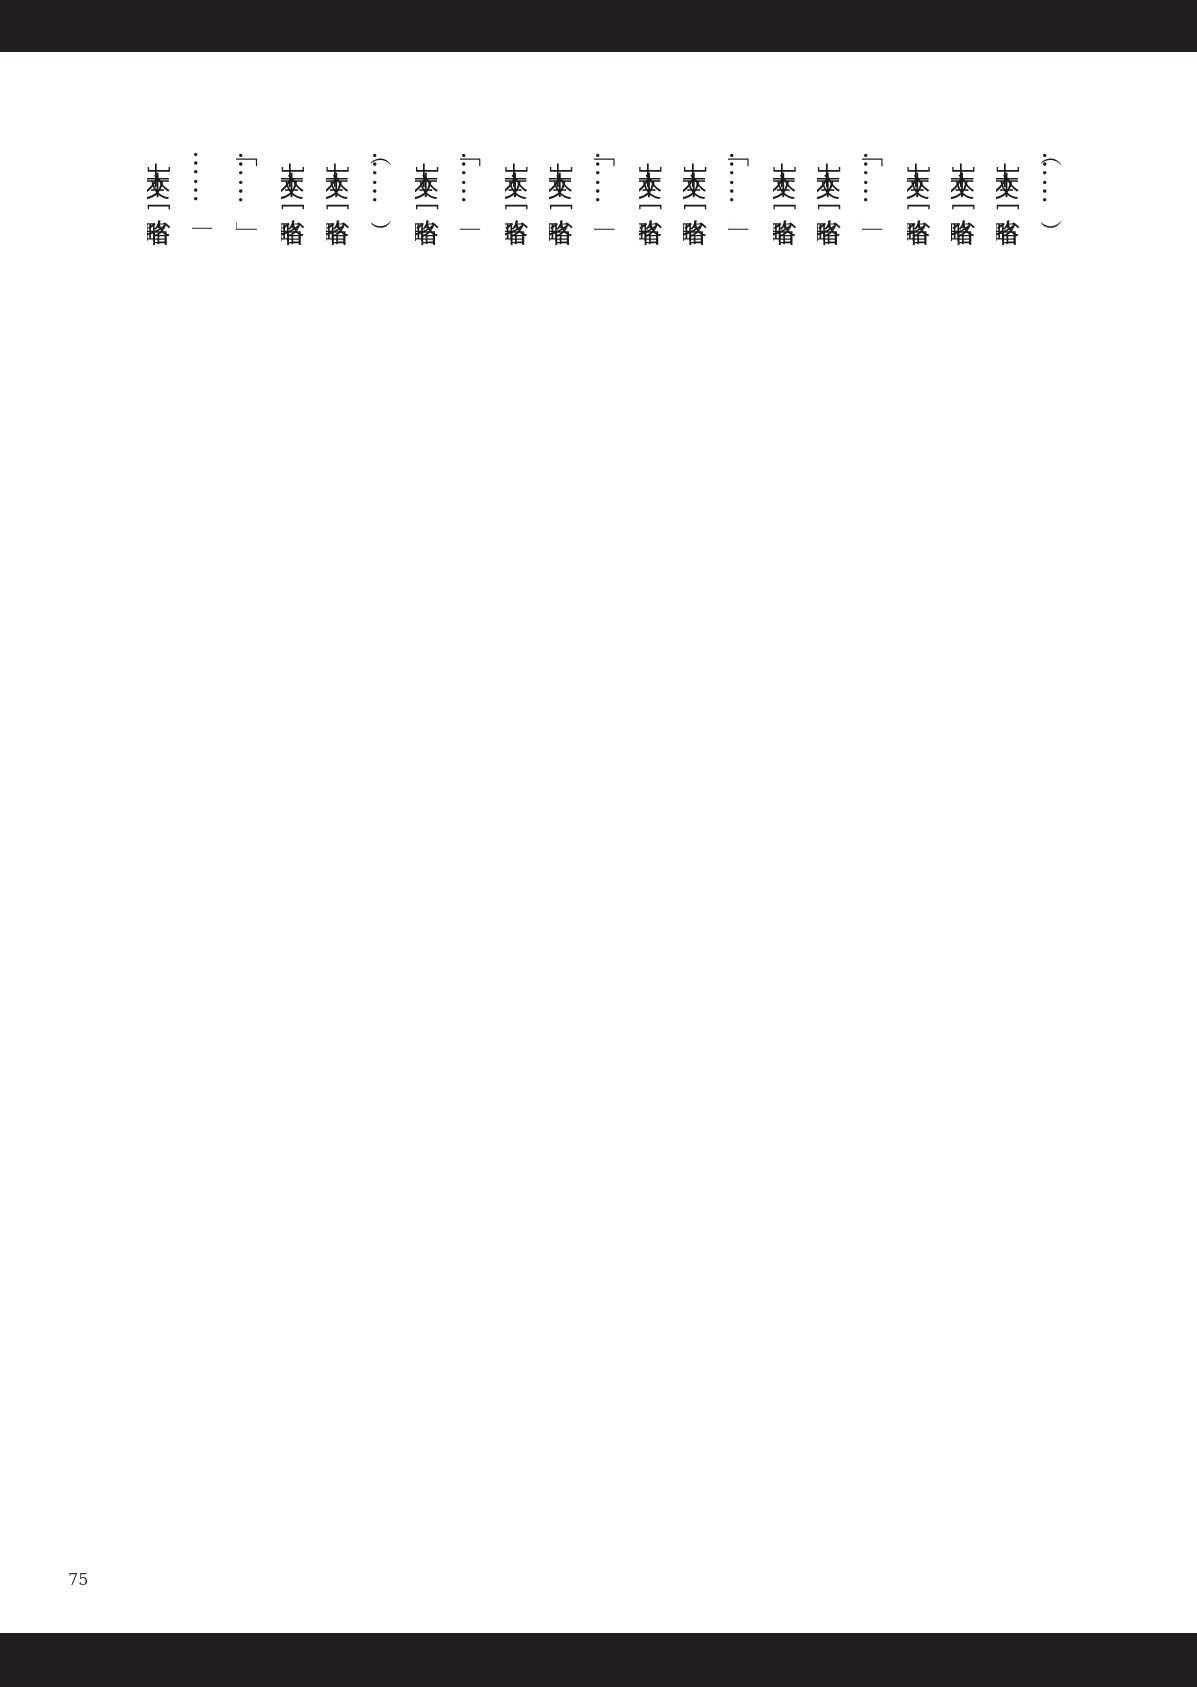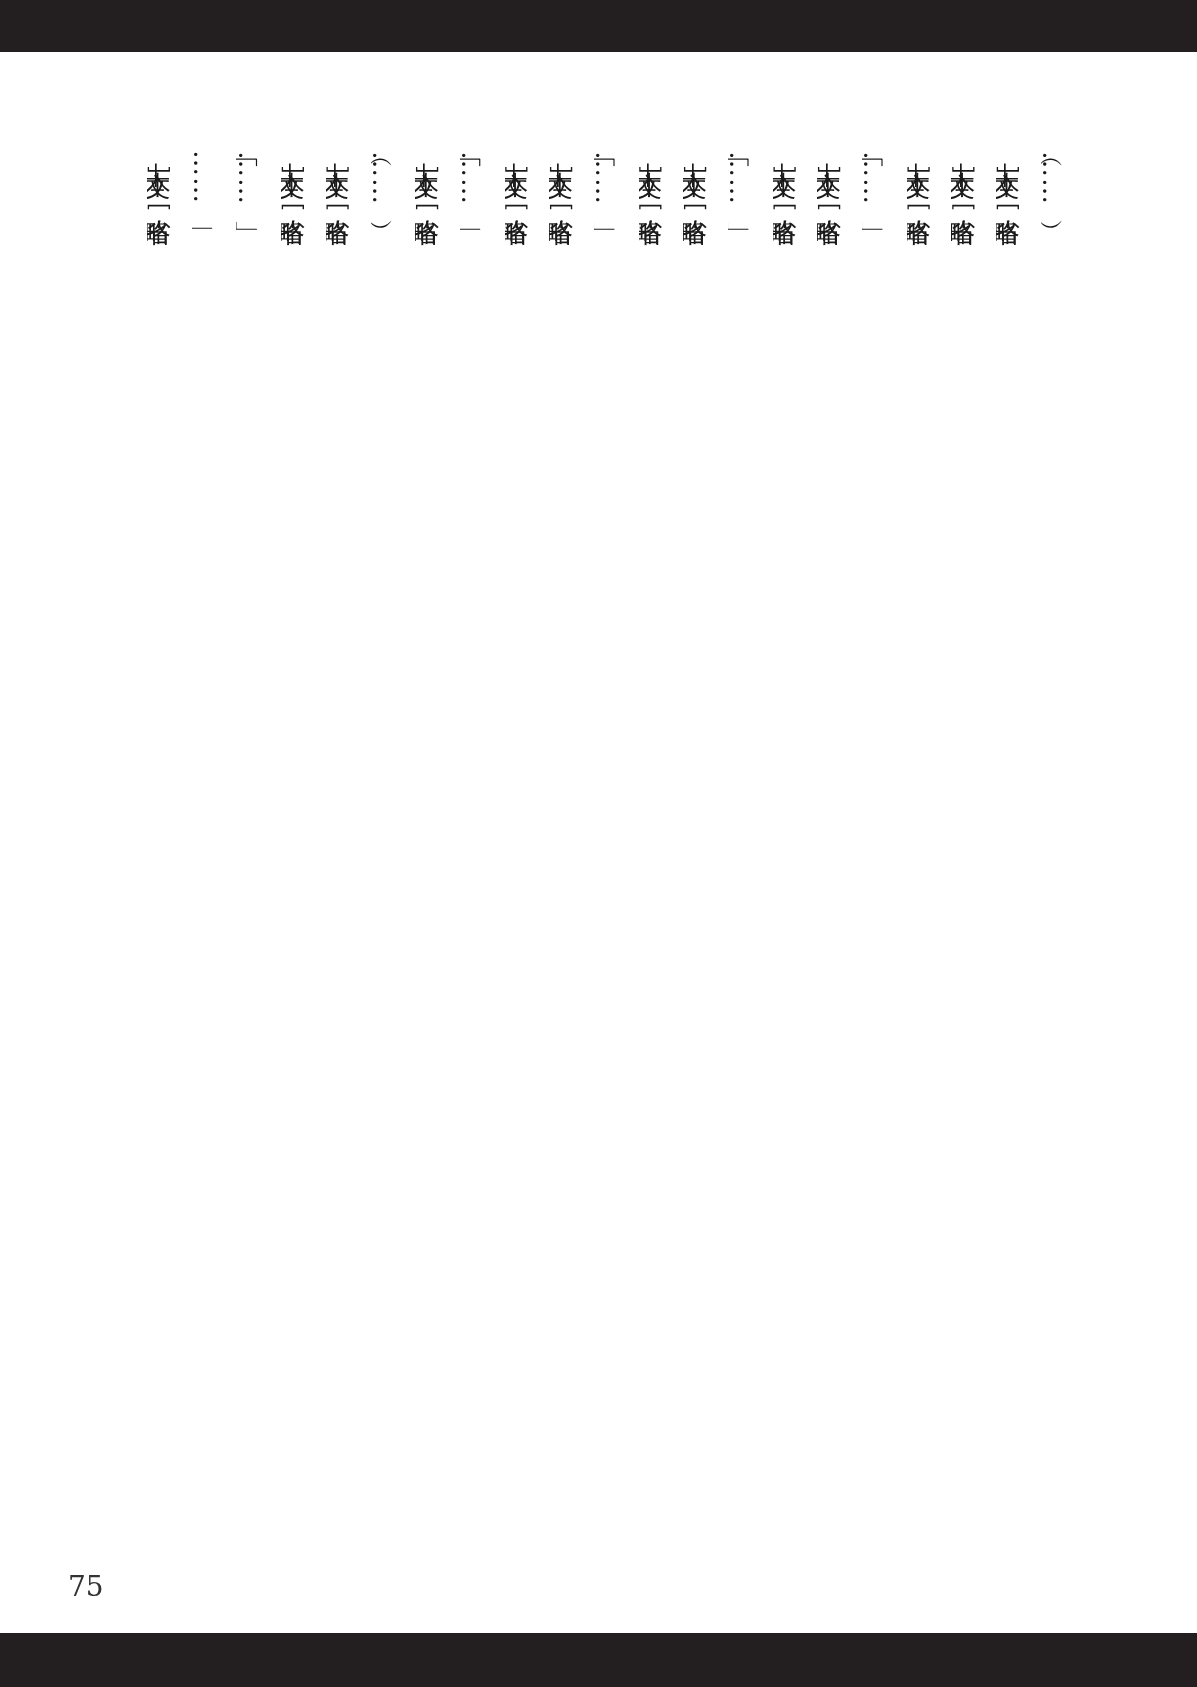--- a/index.html
+++ b/index.html
@@ -11,21 +11,21 @@
     .bar-top { position: absolute; left: 0; top: 0; width: 1197px; height: 52px; background: #231f20; }
     .bar-bottom { position: absolute; left: 0; top: 1633px; width: 1197px; height: 54px; background: #231f20; }
     .text-block {
       position: absolute; top: 150px; right: 130px; height: 1400px; width: 920px;
       display: flex; flex-direction: row-reverse; gap: 18.5px;
     }
     .col {
       writing-mode: vertical-rl; font-size: 26px; line-height: 30px; width: 30px;
       letter-spacing: 1px; color: #1a1a1a; white-space: nowrap; overflow: hidden;
     }
-    .page-num { position: absolute; left: 68px; top: 1570px; font-size: 28px; color: #333; }
+    .page-num { position: absolute; left: 68px; top: 1570px; font-size: 16px; color: #333; }
   </style>
 </head>
 <body>
 
 <div class="bar-top"></div>
 
 <div class="text-block">
   <div class="col">（……）</div>
   <div class="col">［本文 — 省略］</div>
   <div class="col">［本文 — 省略］</div>

